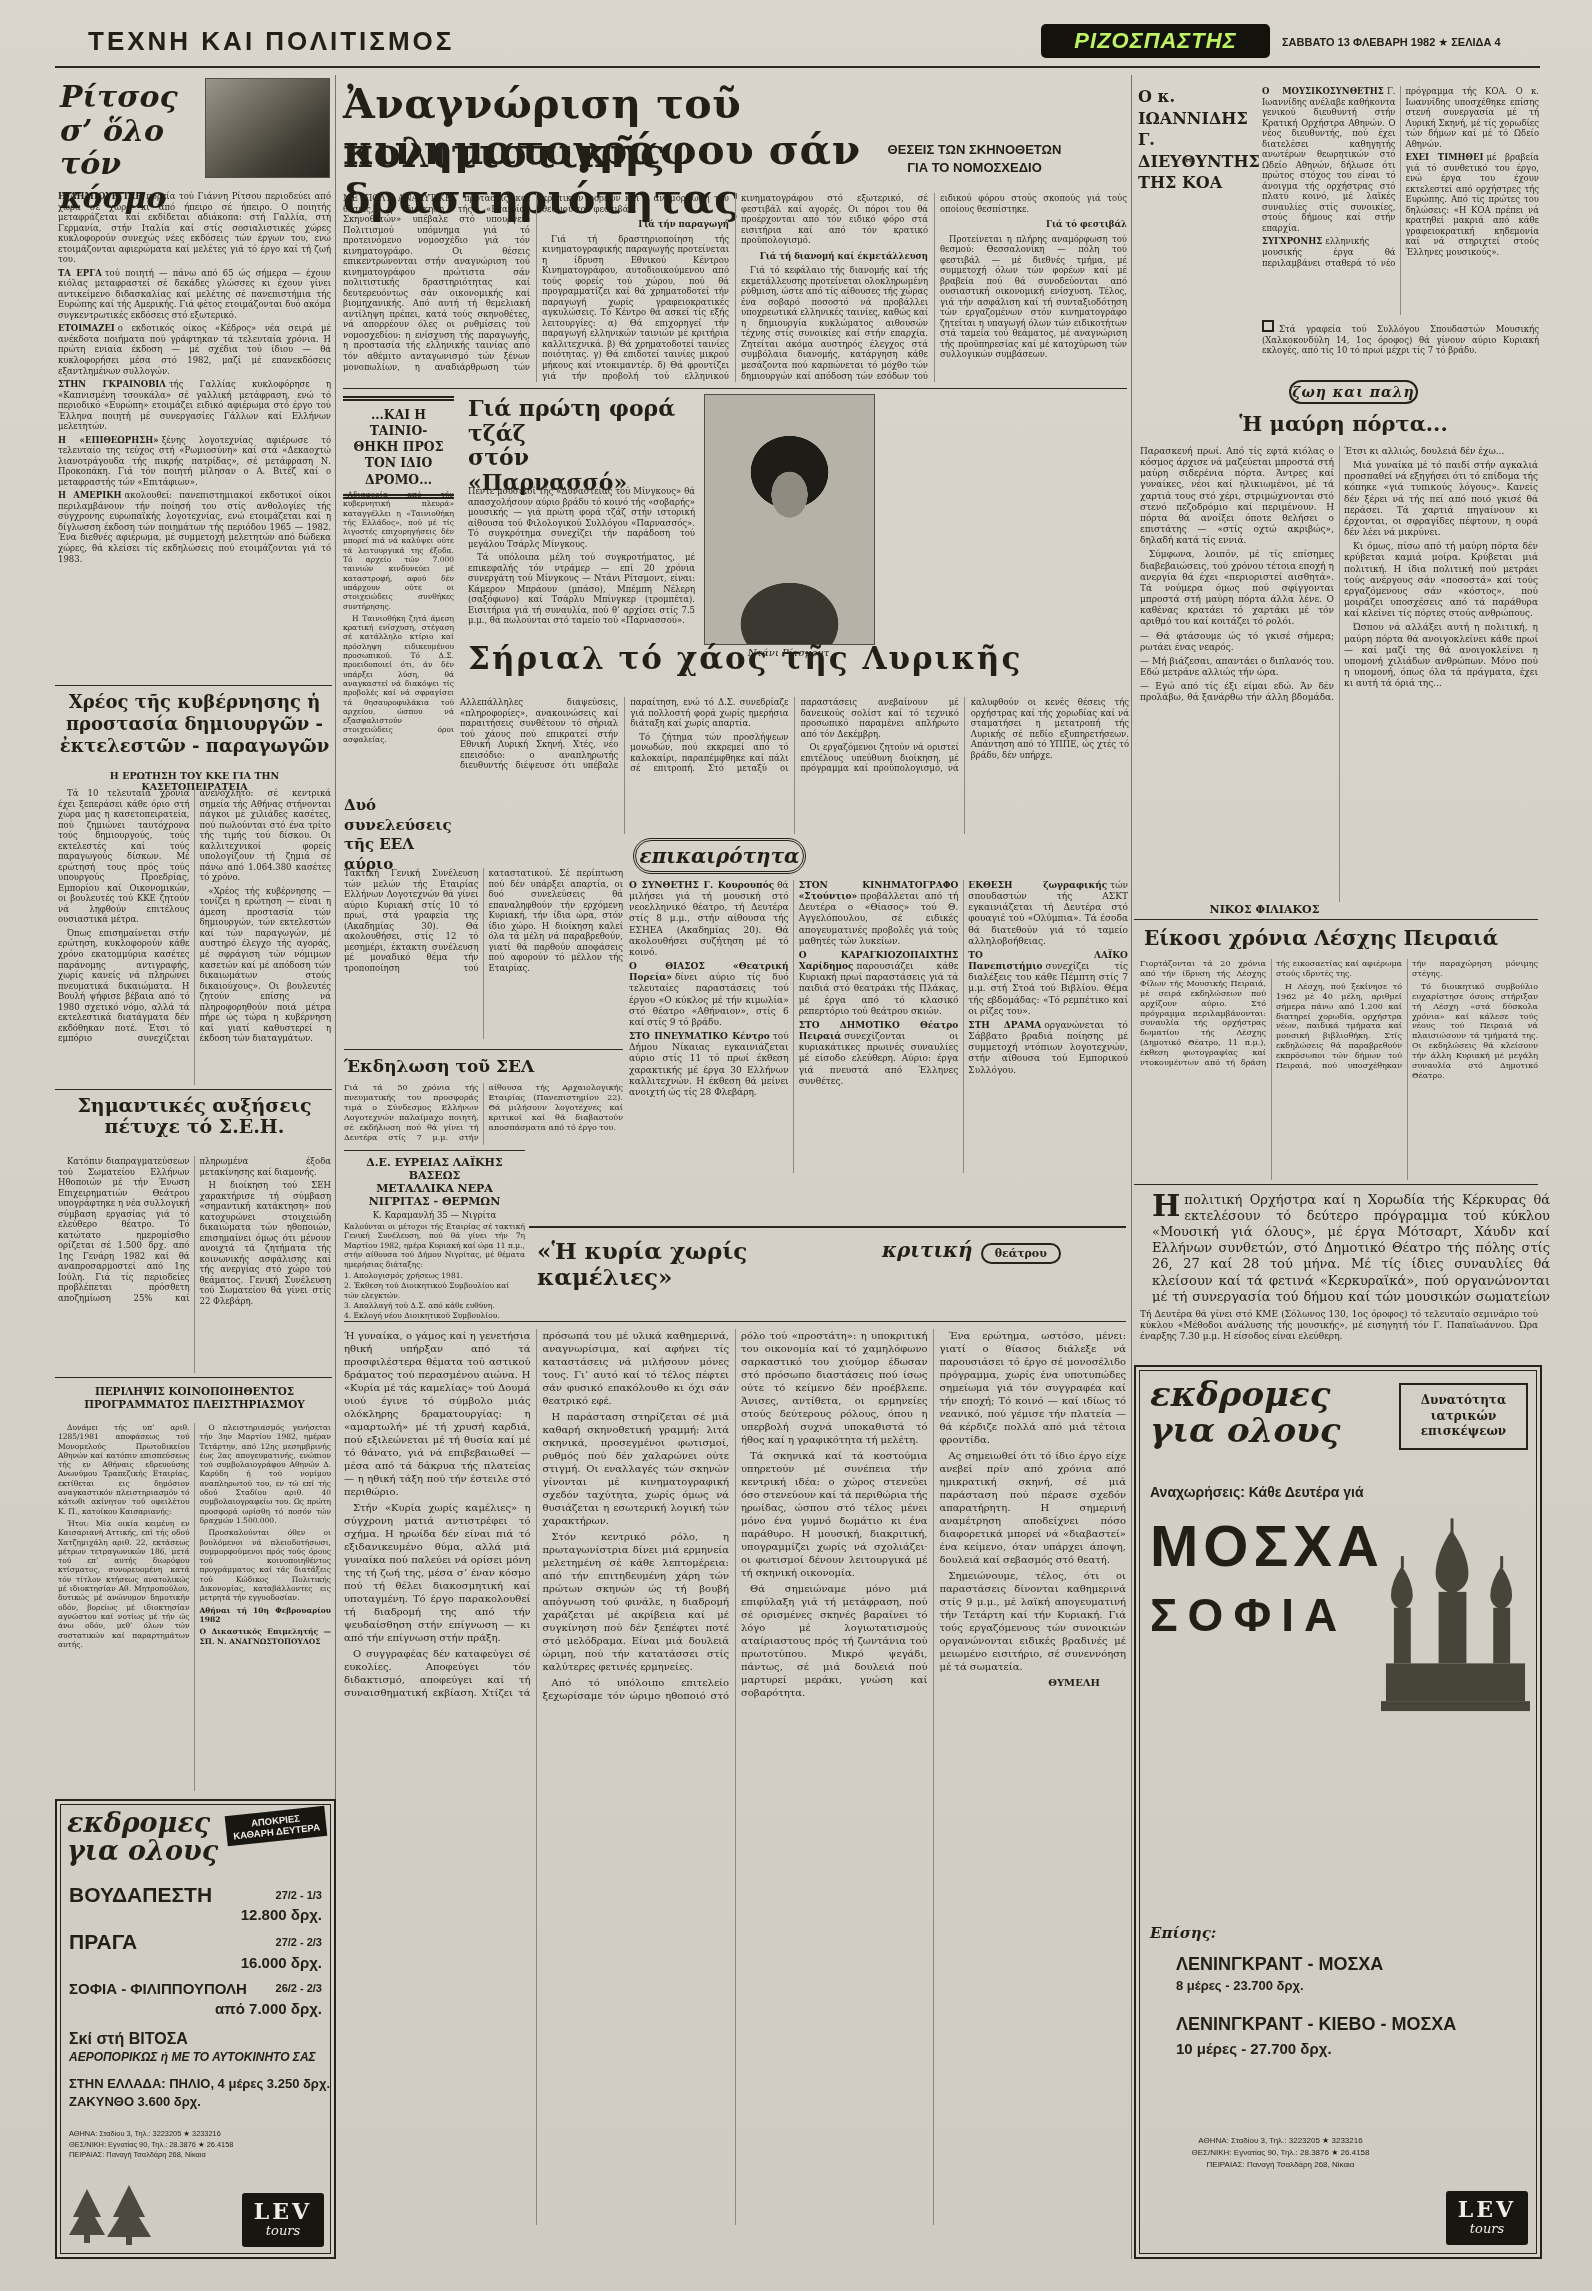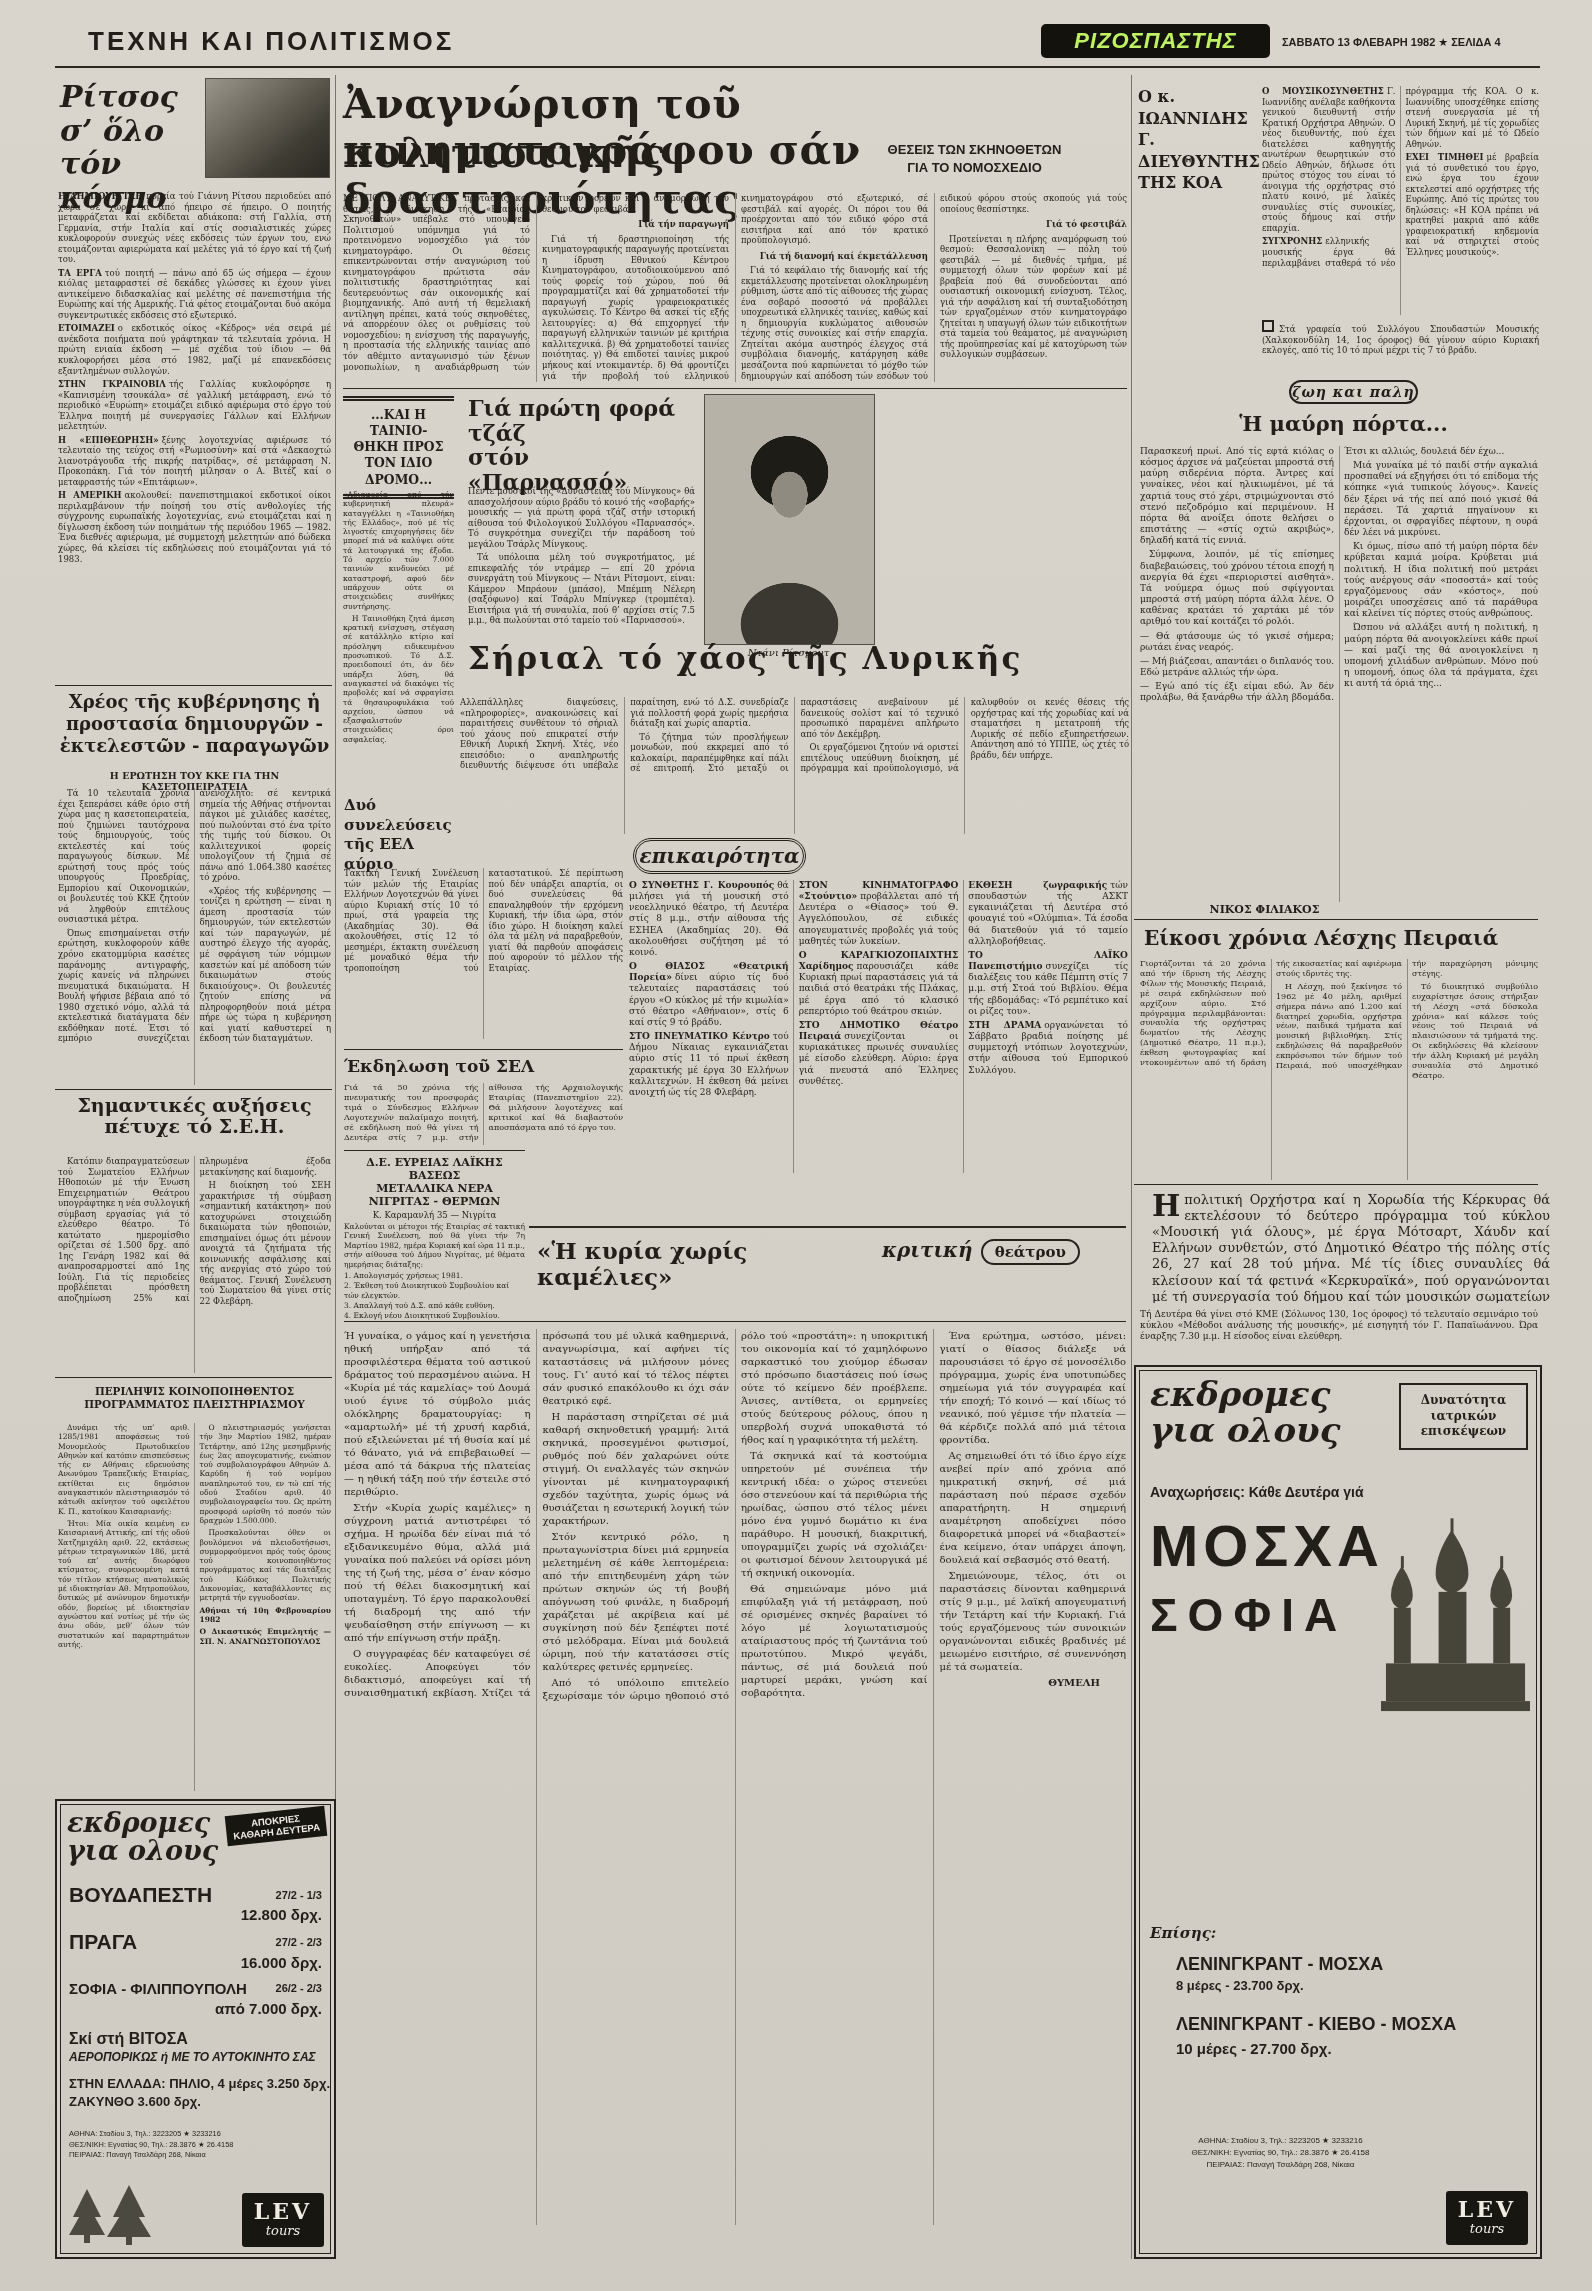--- a/index.html
+++ b/index.html
@@ -248,21 +248,21 @@
       <div>3. Απαλλαγή τού Δ.Σ. από κάθε ευθύνη.</div>
       <div>4. Εκλογή νέου Διοικητικού Συμβουλίου.</div>
       <div>5. Διάφορες ανακοινώσεις.</div>
     </div>
 
   </div>
 
   <div class="hr" style="left:529px;top:1226px;width:597px;height:2px;"></div>
   <div class="abs headline" style="left:537px;top:1238px;width:328px;font-size:23px;">«Ἡ κυρία χωρίς καμέλιες»</div>
   <div class="abs" style="left:882px;top:1238px;">
-    <span class="b i" style="font-size:20px;margin-right:8px;">κριτική</span><span class="b" style="font-size:15px;border:2px solid #24221b;border-radius:14px;padding:2px 12px;">θεάτρου</span>
+    <span class="b i" style="font-size:20px;margin-right:8px;">κριτική</span><span class="b" style="font-size:11px;border:2px solid #24221b;border-radius:14px;padding:2px 12px;">θεάτρου</span>
   </div>
   <div class="hr" style="left:344px;top:1321px;width:782px;height:1px;"></div>
 
   <div class="abs tx c4" style="left:344px;top:1329px;width:782px;height:896px;font-size:10px;line-height:1.3;">
     <p class="nofi">Ή γυναίκα, ο γάμος καί η γενετήσια ηθική υπήρξαν από τά προσφιλέστερα θέματα τού αστικού δράματος τού περασμένου αιώνα. Η «Κυρία μέ τάς καμελίας» τού Δουμά υιού έγινε τό σύμβολο μιάς ολόκληρης δραματουργίας: η «αμαρτωλή» μέ τή χρυσή καρδιά, πού εξιλεώνεται μέ τή θυσία καί μέ τό θάνατο, γιά νά επιβεβαιωθεί — μέσα από τά δάκρυα τής πλατείας — η ηθική τάξη πού τήν έστειλε στό περιθώριο.</p>
     <p>Στήν «Κυρία χωρίς καμέλιες» η σύγχρονη ματιά αντιστρέφει τό σχήμα. Η ηρωίδα δέν είναι πιά τό εξιδανικευμένο θύμα, αλλά μιά γυναίκα πού παλεύει νά ορίσει μόνη της τή ζωή της, μέσα σ’ έναν κόσμο πού τή θέλει διακοσμητική καί υποταγμένη. Τό έργο παρακολουθεί τή διαδρομή της από τήν ψευδαίσθηση στήν επίγνωση — κι από τήν επίγνωση στήν πράξη.</p>
     <p>Ο συγγραφέας δέν καταφεύγει σέ ευκολίες. Αποφεύγει τόν διδακτισμό, αποφεύγει καί τή συναισθηματική εκβίαση. Χτίζει τά πρόσωπά του μέ υλικά καθημερινά, αναγνωρίσιμα, καί αφήνει τίς καταστάσεις νά μιλήσουν μόνες τους. Γι’ αυτό καί τό τέλος πέφτει σάν φυσικό επακόλουθο κι όχι σάν θεατρικό εφέ.</p>
     <p>Η παράσταση στηρίζεται σέ μιά καθαρή σκηνοθετική γραμμή: λιτά σκηνικά, προσεγμένοι φωτισμοί, ρυθμός πού δέν χαλαρώνει ούτε στιγμή. Οι εναλλαγές τών σκηνών γίνονται μέ κινηματογραφική σχεδόν ταχύτητα, χωρίς όμως νά θυσιάζεται η εσωτερική λογική τών χαρακτήρων.</p>
     <p>Στόν κεντρικό ρόλο, η πρωταγωνίστρια δίνει μιά ερμηνεία μελετημένη σέ κάθε λεπτομέρεια: από τήν επιτηδευμένη χάρη τών πρώτων σκηνών ώς τή βουβή απόγνωση τού φινάλε, η διαδρομή χαράζεται μέ ακρίβεια καί μέ συγκίνηση πού δέν ξεπέφτει ποτέ στό μελόδραμα. Είναι μιά δουλειά ώριμη, πού τήν κατατάσσει στίς καλύτερες φετινές ερμηνείες.</p>
     <p>Από τό υπόλοιπο επιτελείο ξεχωρίσαμε τόν ώριμο ηθοποιό στό ρόλο τού «προστάτη»: η υποκριτική του οικονομία καί τό χαμηλόφωνο σαρκαστικό του χιούμορ έδωσαν στό πρόσωπο διαστάσεις πού ίσως ούτε τό κείμενο δέν προέβλεπε. Άνισες, αντίθετα, οι ερμηνείες στούς δεύτερους ρόλους, όπου η υπερβολή συχνά υποκαθιστά τό ήθος καί η γραφικότητα τή μελέτη.</p>

